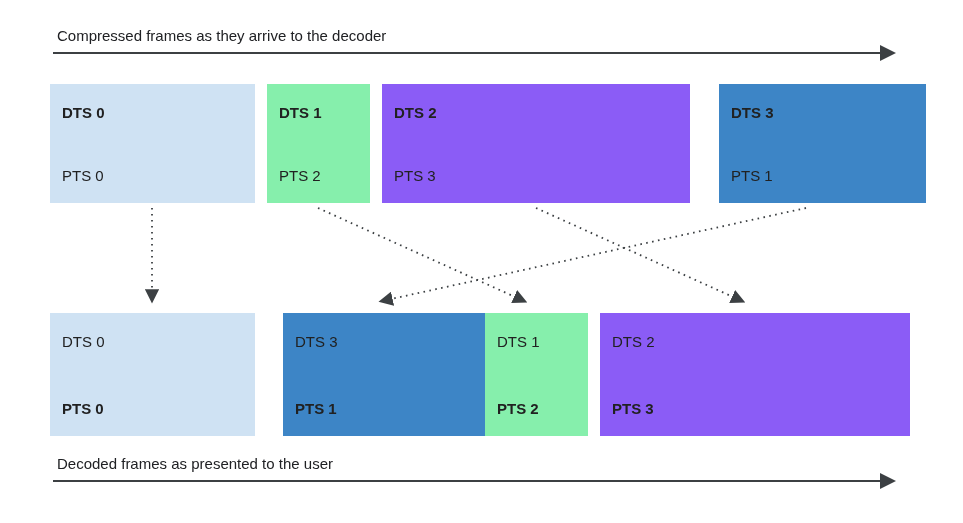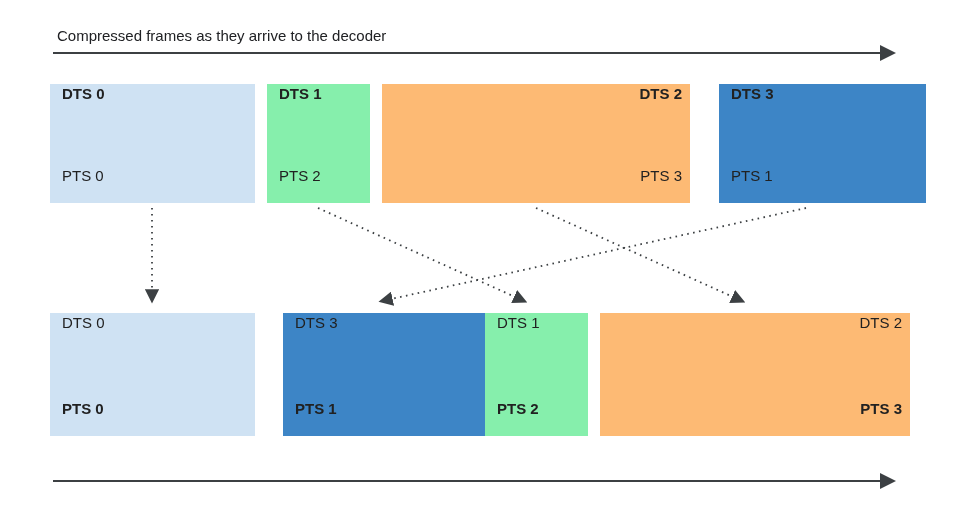--- a/index.html
+++ b/index.html
@@ -26,30 +26,30 @@
     left: 0; top: 0;
     width: 963px; height: 523px;
     pointer-events: none;
   }
   .frame {
     position: absolute;
     box-sizing: border-box;
     display: flex;
     flex-direction: column;
     justify-content: space-between;
-    padding: 1px 8px 19px 12px;
+    padding: 20px 8px 19px 12px;
     font-size: 15px;
     line-height: 17px;
   }
   .row-top .frame, .frame.top { top: 84px; height: 119px; }
   .frame.bottom { top: 313px; height: 123px; }
   .bold { font-weight: bold; }
   .c-light  { background: #cfe2f3; }
   .c-mlight { background: #86efac; }
-  .c-med    { background: #fdba74; text-align: right; }
+  .c-med    { background: #8b5cf6; }
   .c-dark   { background: #3d85c6; margin-left: 16px; }
 
   
   #ft0 { left: 50px;  width: 205px; }
   #ft1 { left: 267px; width: 103px; }
   #ft2 { left: 382px; width: 308px; }
   #ft3 { left: 703px; width: 207px; }
   #fb0 { left: 50px;  width: 205px; }
   #fb1 { left: 267px; width: 206px; }
   #fb2 { left: 485px; width: 103px; }
@@ -89,20 +89,21 @@
   </div>
   <div id="fb2" class="frame bottom c-mlight">
     <span>DTS 1</span>
     <span class="bold">PTS 2</span>
   </div>
   <div id="fb3" class="frame bottom c-med">
     <span>DTS 2</span>
     <span class="bold">PTS 3</span>
   </div>
 
+  <div class="timeline-label label-bottom">Decoded frames as presented to the user</div>
 
   <svg class="lines-overlay" width="963" height="523" viewBox="0 0 963 523" xmlns="http://www.w3.org/2000/svg">
     <defs>
       <marker id="head" viewBox="0 0 8 8" markerWidth="8" markerHeight="8" refX="6" refY="4" orient="auto" markerUnits="strokeWidth">
         <path d="M0,0 L8,4 L0,8 Z" fill="#3c4043"></path>
       </marker>
     </defs>
 
     <path d="M53,53 H892" stroke="#3c4043" stroke-width="2" fill="none" marker-end="url(#head)"></path>
     <path d="M53,481 H892" stroke="#3c4043" stroke-width="2" fill="none" marker-end="url(#head)"></path>

